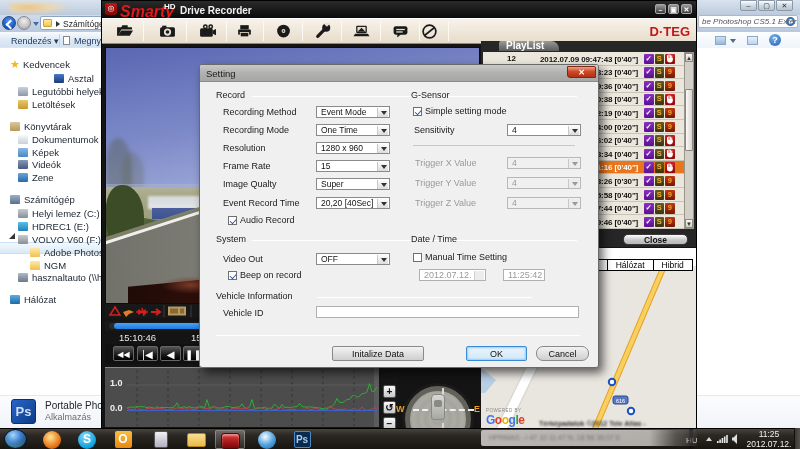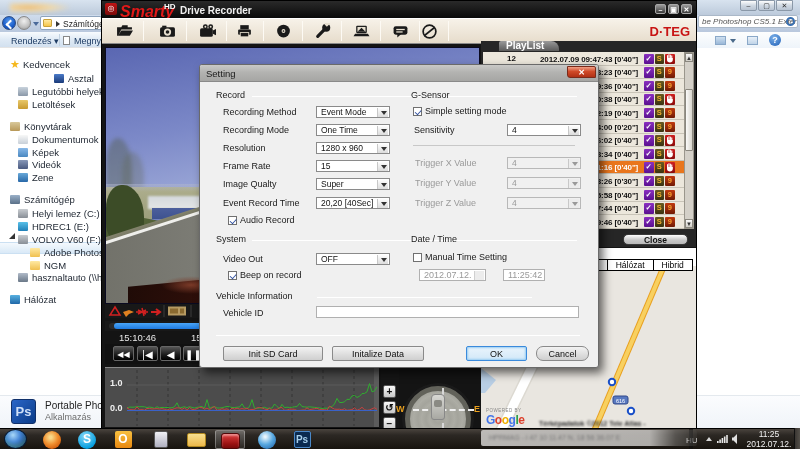--- a/index.html
+++ b/index.html
@@ -542,21 +542,20 @@
         <div class="dd dis" style="left:307px;top:132px;">4<span class="ar"></span></div>
         <div class="grp" style="left:211px;top:169px;">Date / Time<span class="line" style="left:61px;width:105px;"></span></div>
         <div class="cb" style="left:213px;top:188px;"></div>
         <div class="lbl9" style="left:225px;top:187px;">Manual Time Setting</div>
         <div class="fld" style="left:219px;top:204px;width:67px;">2012.07.12.<span class="ar" style="position:absolute;right:1px;top:1px;width:10px;height:9px;background:#ececec;border-left:1px solid #d0d0d0;"></span></div>
         <div class="fld" style="left:303px;top:204px;width:42px;">11:25:42</div>
         <div class="grp" style="left:16px;top:226px;">Vehicle Information<span class="line" style="left:101px;width:215px;"></span></div>
         <div class="lbl9" style="left:23px;top:243px;">Vehicle ID</div>
         <div class="fld" style="left:116px;top:241px;width:263px;background:#fff;border:1px solid #b0b0b0;"></div>
         <div style="position:absolute;left:16px;top:270px;width:364px;height:1px;background:#d8d8d8;border-bottom:1px solid #fff;"></div>
-        <div class="btn" style="left:23px;top:281px;width:100px;line-height:14px;">Init SD Card</div>
         <div class="btn" style="left:132px;top:281px;width:92px;line-height:14px;">Initalize Data</div>
         <div class="btn def" style="left:266px;top:281px;width:61px;line-height:14px;">OK</div>
         <div class="btn" style="left:336px;top:281px;width:53px;line-height:14px;border-radius:7px;">Cancel</div>
       </div>
     </div>
 </div>
 
 <div id="taskbar">
     <div id="tb-icons2">
       <div style="position:absolute;left:4px;top:0px;width:23px;height:20px;border-radius:50%;background:radial-gradient(circle at 38% 28%,#a8d8f8 0%,#4888d8 38%,#1a4888 72%,#0a2858 100%);border:1px solid #0a1a30;box-shadow:inset 0 -3px 4px rgba(120,200,120,0.35);"></div>

